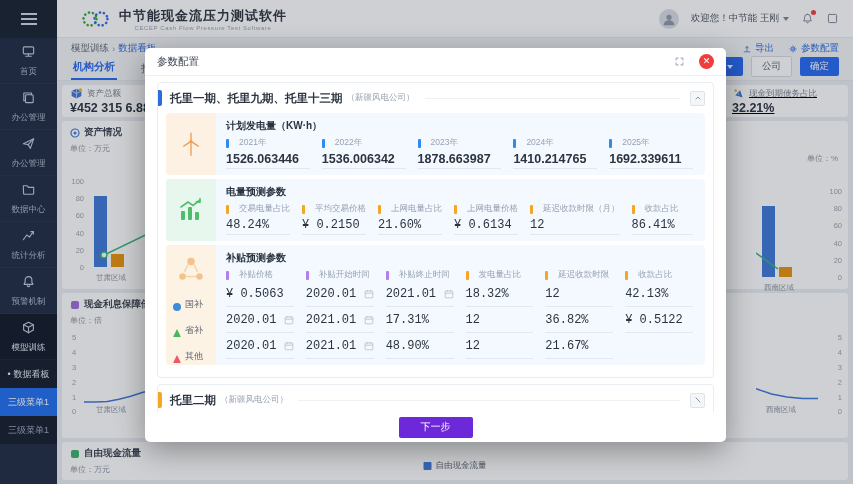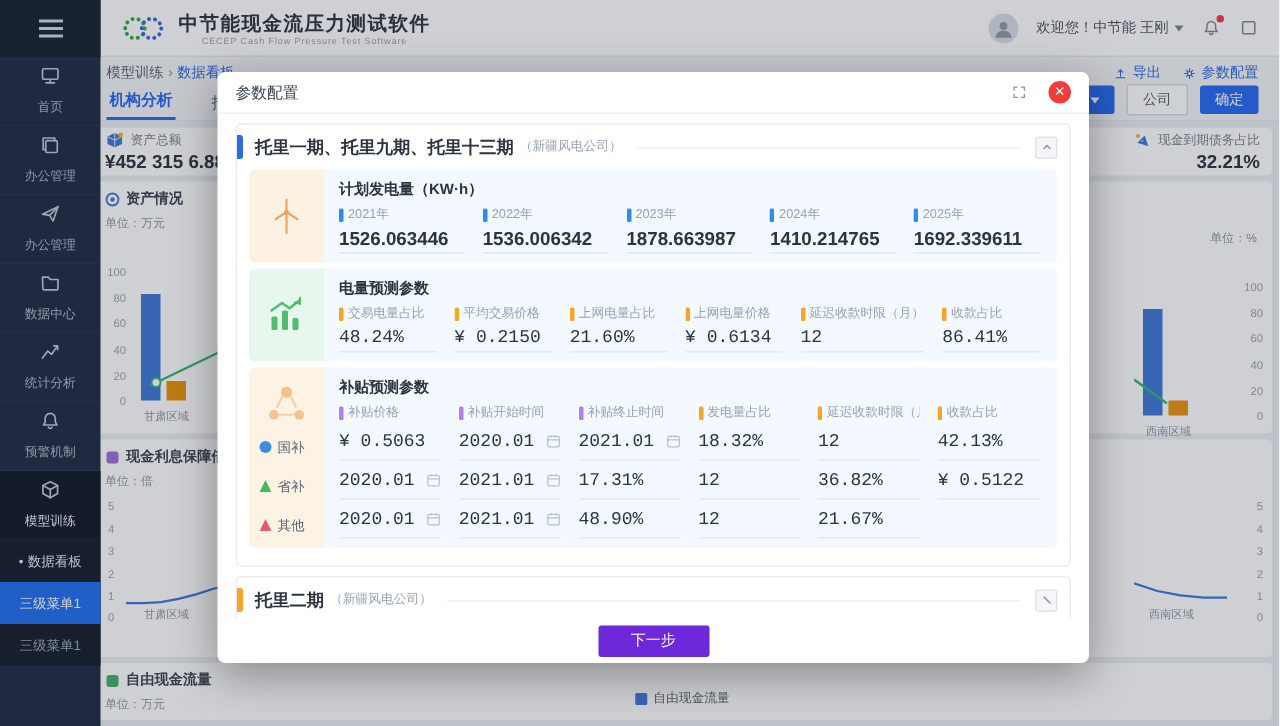--- a/index.html
+++ b/index.html
@@ -1,21 +1,21 @@
 <!DOCTYPE html>
 <html><head>
 <meta charset="utf-8">
 <style>
   * { box-sizing: border-box; margin: 0; padding: 0; }
   html,body { width:853px; height:484px; }
   body { font-family:"Liberation Sans","DejaVu Sans",sans-serif; }
   .viewport { position:relative; width:853px; height:484px; overflow:hidden; background:#e9edf2; }
 
   
-  .sidebar { position:absolute; left:0; top:0; width:67px; height:484px; background:#1e2a42; z-index:2; }
+  .sidebar { position:absolute; left:0; top:0; width:57px; height:484px; background:#1e2a42; z-index:2; }
   .burger { height:38px; background:#17202f; display:flex; align-items:center; justify-content:center; }
   .burger span { display:block; width:16px; height:2px; background:#cfd6e4; box-shadow:0 5px 0 #cfd6e4, 0 -5px 0 #cfd6e4; }
   .side-item { height:46px; display:flex; flex-direction:column; align-items:center; justify-content:center; gap:3px; color:#aeb9cc; cursor:pointer; border-bottom:1px solid rgba(255,255,255,0.04); }
   .side-item .lbl { font-size:8.5px; }
   .side-item svg { width:15px; height:15px; stroke:#c0cadb; fill:none; stroke-width:1.2; stroke-linecap:round; stroke-linejoin:round; }
   .side-item.section-active { background:#10192a; color:#e8edf5; }
   .side-sub { background:#141d2e; }
   .sub-item { height:28px; display:flex; align-items:center; justify-content:center; font-size:9px; color:#9aa7bd; cursor:pointer; }
   .sub-item.current::before { content:"•"; color:#e8edf5; margin-right:3px; }
   .sub-item.current { color:#e8edf5; }
@@ -52,21 +52,21 @@
   .btn { font-size:9.5px; border-radius:2px; padding:3px 10px; cursor:pointer; display:flex; align-items:center; gap:4px; }
   .btn-blue { background:#2468f2; color:#fff; }
   .btn-ghost { background:#fff; color:#5a6470; border:1px solid #d6dbe2; }
   .btn .caret { border-top-color:#fff; }
 
   
   .content { position:absolute; top:81px; left:0; right:0; bottom:0; padding:4px 5px; display:flex; flex-direction:column; gap:4px; }
   .stats-row { height:32px; display:flex; gap:4px; }
   .stat-card { background:#fff; border-radius:3px; padding:3px 8px; display:flex; flex-direction:column; justify-content:center; }
   .stat-card.wide { flex:1; }
-  .stat-card.narrow { width:124px; align-items:flex-end; }
+  .stat-card.narrow { width:124px; align-items:flex-start;text-decoration:underline; }
   .stat-top { display:flex; align-items:center; gap:4px; font-size:8.5px; color:#78828f; }
   .stat-value { font-size:12.5px; font-weight:bold; color:#2b3440; margin-top:1px; }
   .panel { background:#fff; border-radius:3px; position:relative; padding:5px 8px; }
   .panel-1 { height:170px; }
   .panel-2 { height:146px; }
   .panel-3 { flex:1; }
   .panel-title { display:flex; align-items:center; gap:4px; font-size:9.5px; font-weight:bold; color:#3a4350; }
   .panel-unit { font-size:8px; color:#8b95a5; margin-top:4px; }
   .unit-right { position:absolute; top:32px; right:10px; font-size:8px; color:#8b95a5; }
   .mini-chart { position:absolute; width:86px; height:132px; }
@@ -97,28 +97,28 @@
   .collapse-btn svg { width:8px; height:8px; stroke:#8b95a5; fill:none; stroke-width:1.5; stroke-linecap:round; stroke-linejoin:round; }
   .card { display:flex; background:#f3f9fe; border-radius:4px; margin:0 0 4px 8px; }
   .card-icon-col { width:50px; border-radius:4px 0 0 4px; display:flex; flex-direction:column; align-items:stretch; flex-shrink:0; }
   .card-icon-wrap { display:flex; align-items:center; justify-content:center; padding-top:8px; }
   .card1 .card-icon-wrap, .card2 .card-icon-wrap { flex:1; padding:0; }
   .card-content { flex:1; padding:6px 12px 6px 10px; }
   .card-title { font-size:10px; font-weight:bold; color:#2b3440; margin-bottom:4px; }
   .fgrid { display:grid; gap:0 12px; }
   .cols5 { grid-template-columns:repeat(5,1fr); }
   .cols6 { grid-template-columns:repeat(6,1fr);font-family:Liberation Mono, monospace; }
-  .f-label { display:flex; align-items:center; gap:3px; font-size:8.5px; color:#98a1b3; white-space:nowrap; overflow:hidden; }
+  .f-label { display:flex; align-items:center; gap:10px; font-size:8.5px; color:#98a1b3; white-space:nowrap; overflow:hidden; }
   .f-bar { width:3px; height:9px; border-radius:1px; flex-shrink:0; }
   .f-value { font-size:12px; color:#2b3440; padding:3px 0 2px; border-bottom:1px solid #e2e8f0; display:flex; align-items:center; justify-content:space-between; cursor:text; }
   .card1 .f-value { font-weight:bold; font-size:12.5px; }
   .f-value .cal { display:flex; cursor:pointer; }
   .f-value .cal svg { width:10px; height:10px; stroke:#b9c0cc; fill:none; stroke-width:1.1; }
   .sub-row { height:26px; }
-  .legend-item { height:26px; display:flex; align-items:center; gap:4px; padding-left:7px; font-size:9px; color:#5a6470; }
+  .legend-item { height:26px; display:flex; align-items:flex-end; gap:4px; padding-left:7px; font-size:9px; color:#5a6470; }
   .legend-mark { width:8px; height:8px; border-radius:50%; flex-shrink:0; }
   .tri { width:0; height:0; border-left:4.5px solid transparent; border-right:4.5px solid transparent; border-bottom:8px solid currentColor; border-radius:1px; background:none !important; }
   .modal-footer { height:30px; display:flex; align-items:center; justify-content:center; }
   .next-btn { background:#6d28d9; color:#fff; font-size:10px; padding:3.5px 22px; border-radius:2px; border:none; cursor:pointer; }
 </style>
 </head>
 <body>
 
 <div class="viewport">
 

